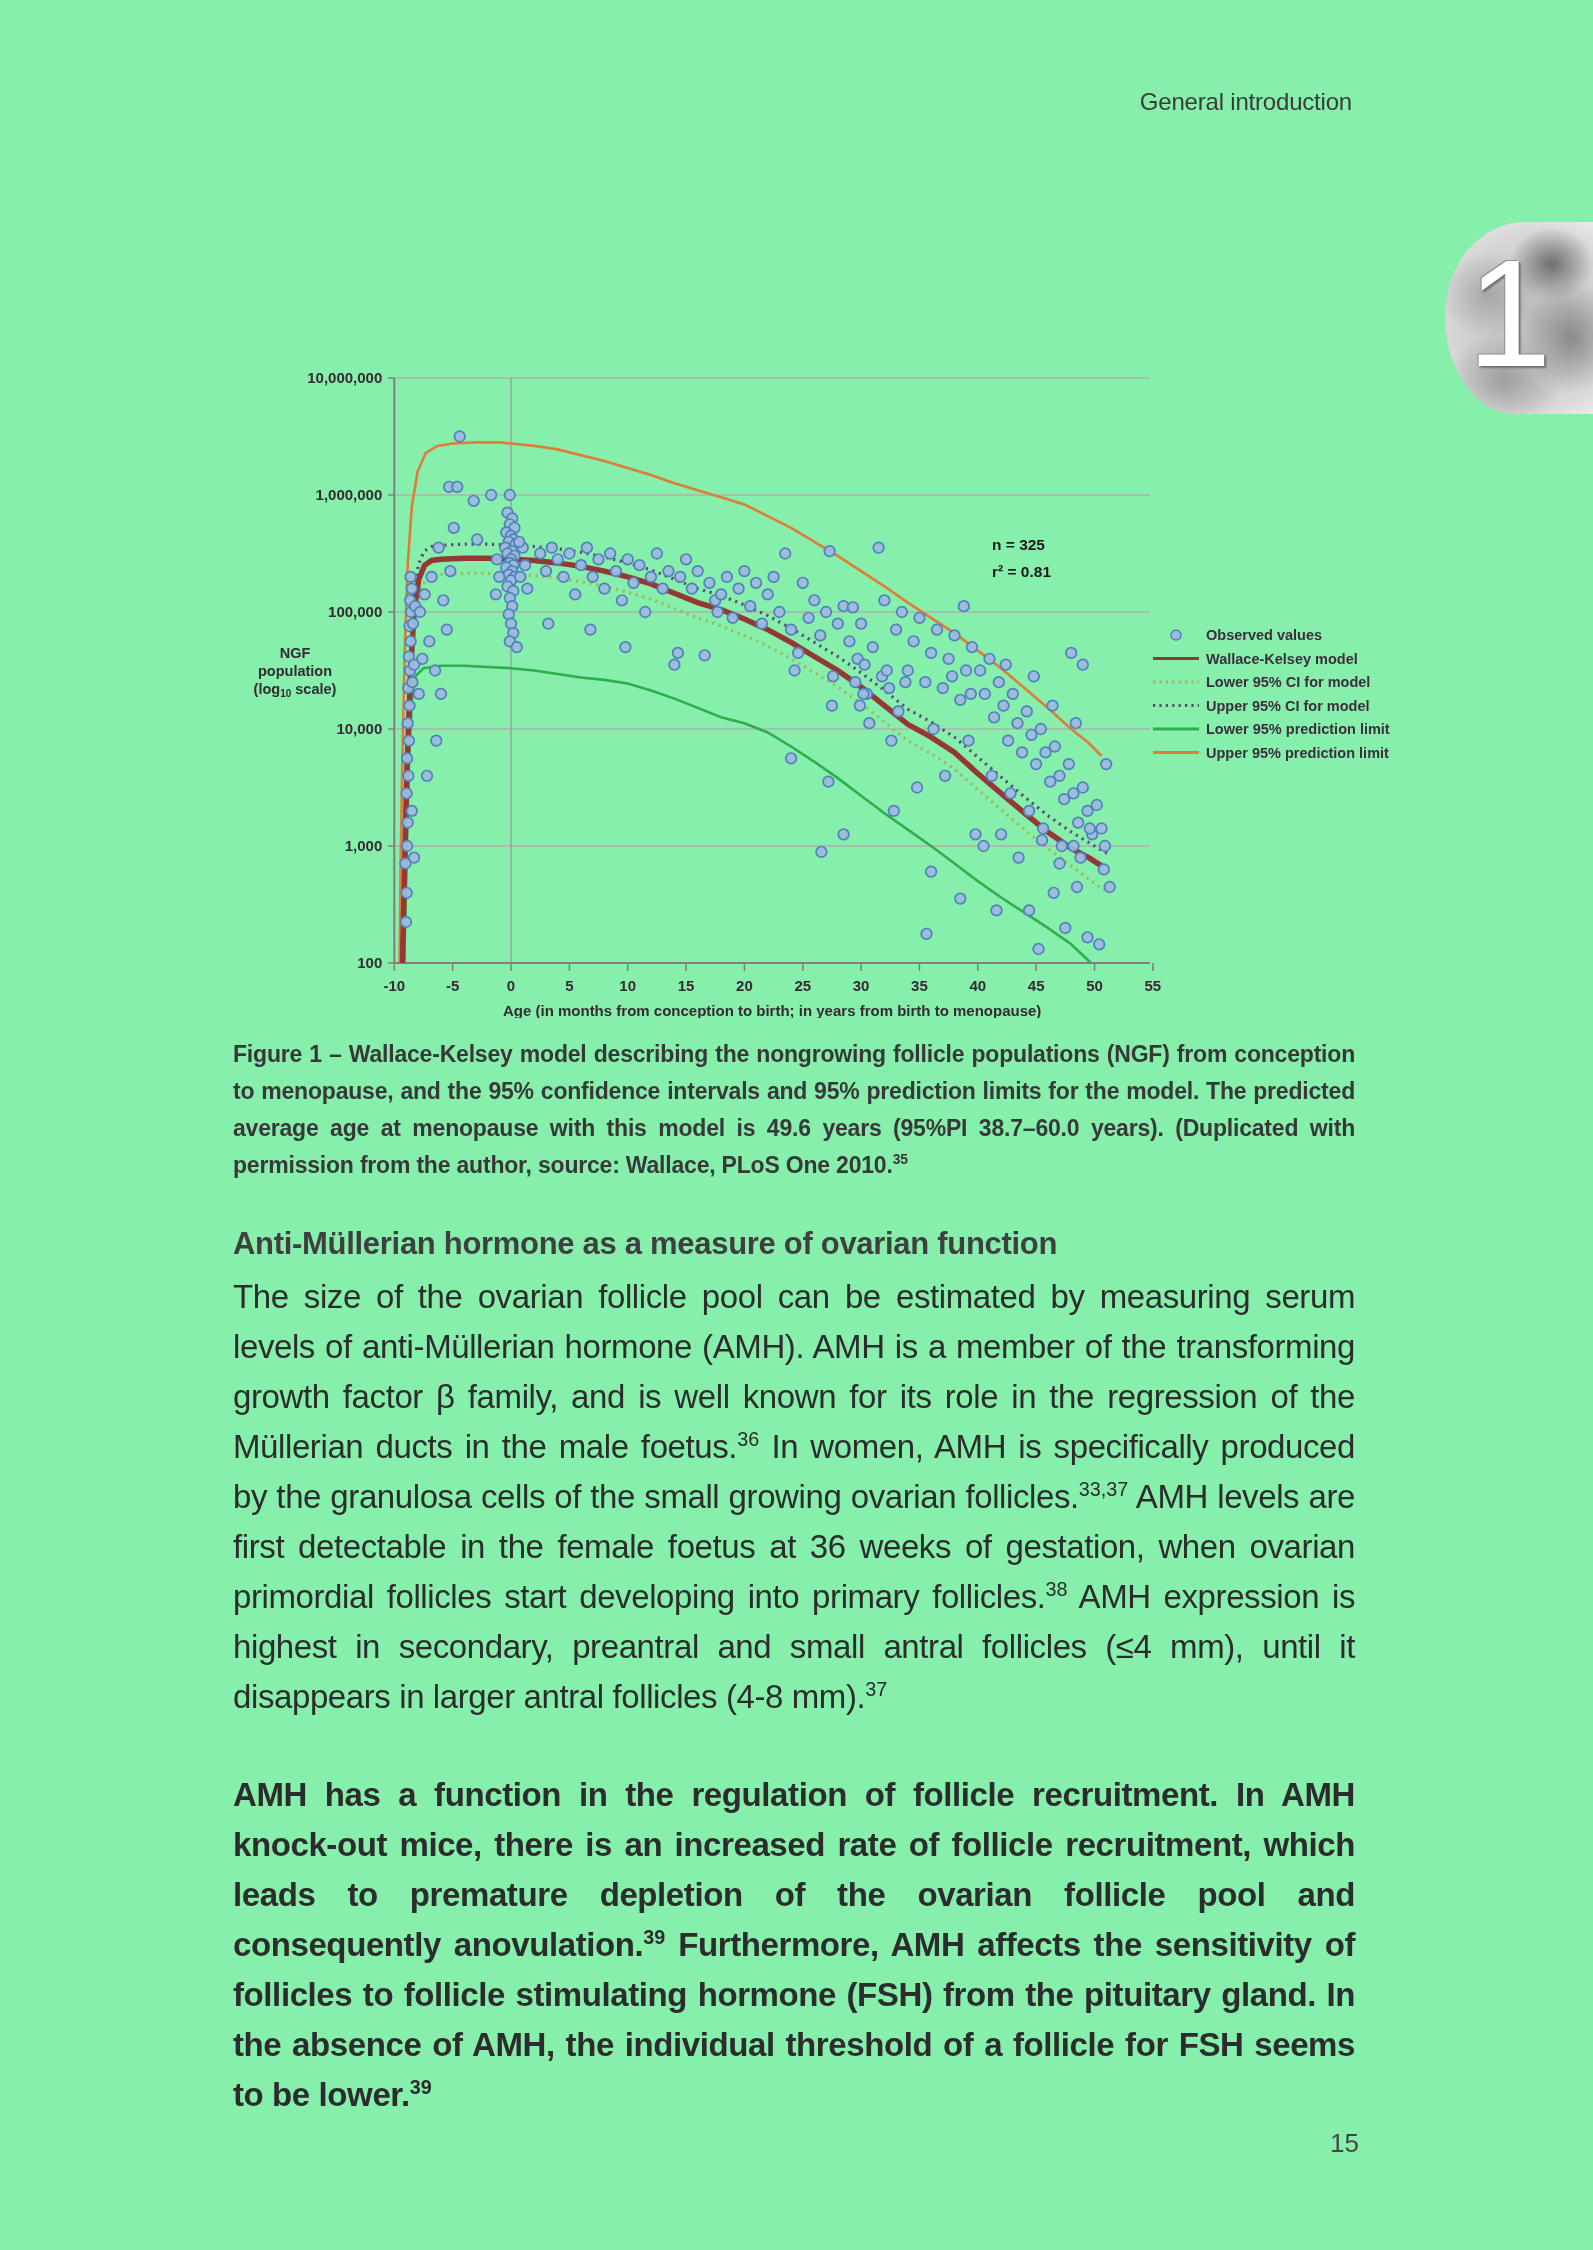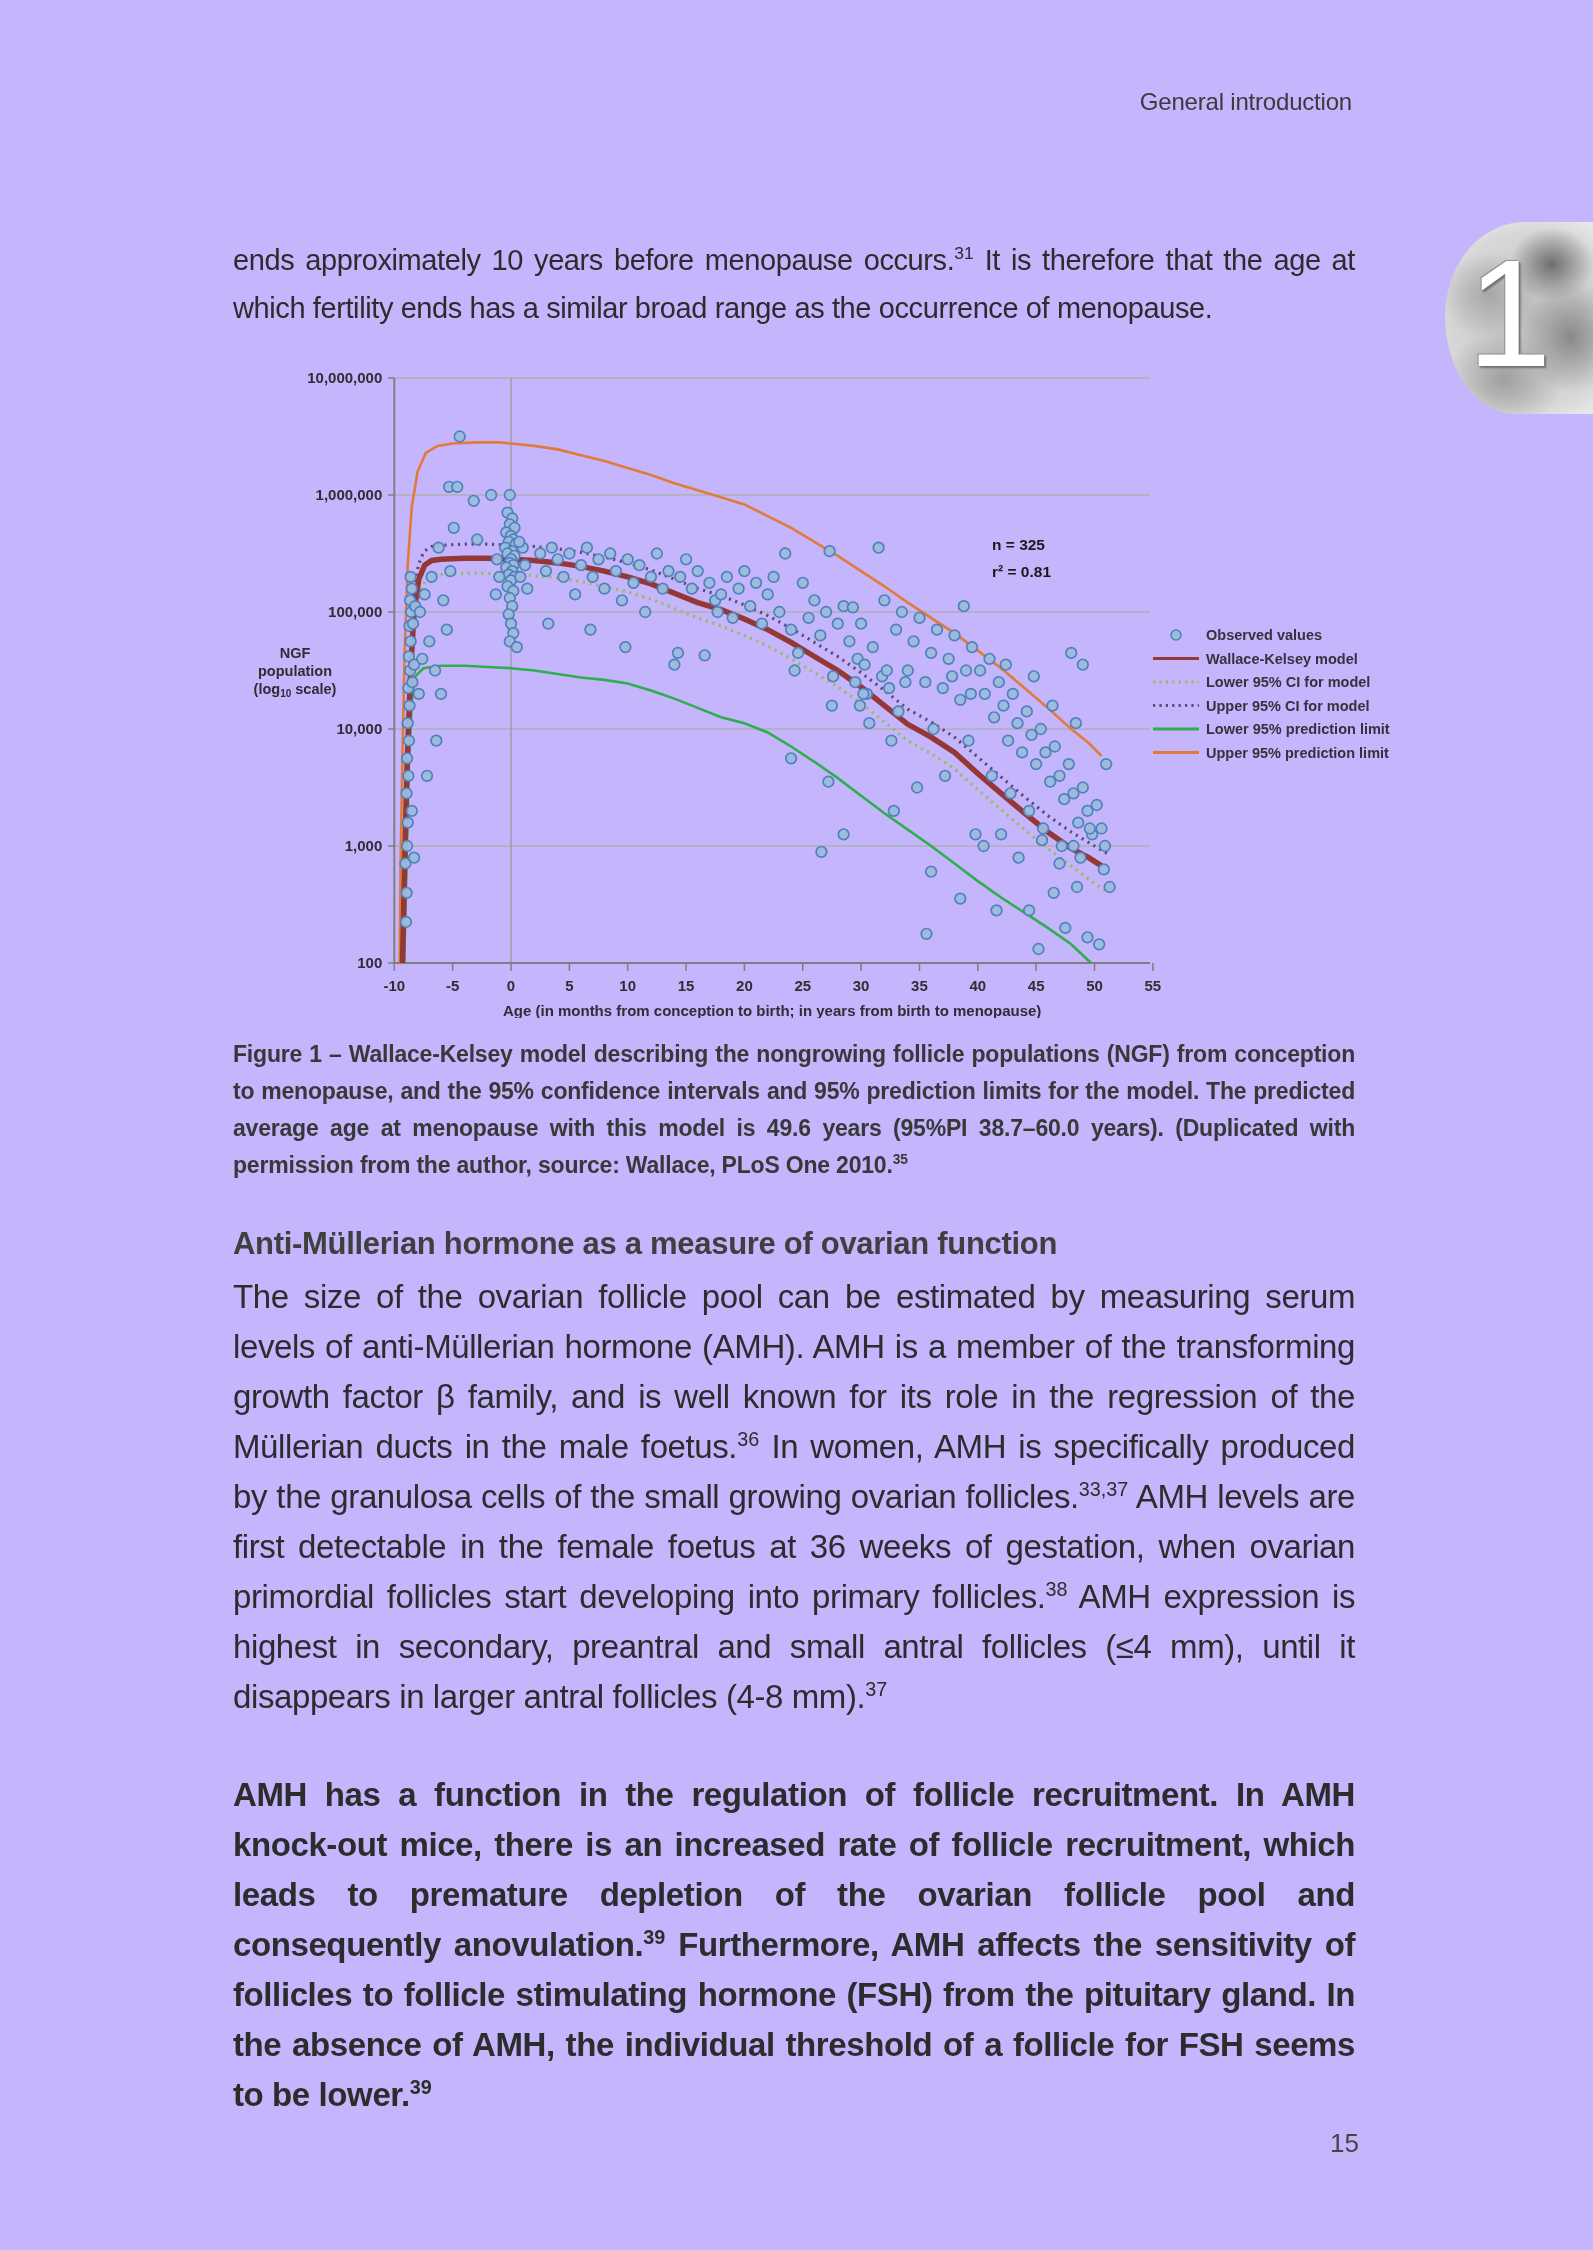--- a/index.html
+++ b/index.html
@@ -1,19 +1,19 @@
 <!DOCTYPE html>
 <html><head>
 <meta charset="utf-8">
 <style>
   html,body{margin:0;padding:0;background:#e8e8e8;}
   .page{
     position:relative;
     width:1593px;height:2250px;
-    background:#c4b5fd;
+    background:#86efac;
     font-family:"Liberation Sans",sans-serif;
     color:#2e2e2e;
     overflow:hidden;
   }
   .running-header{
     position:absolute;top:88px;right:241px;
     font-size:24px;color:#3b3b3b;letter-spacing:-0.2px;
   }
   .chapter-thumb{
     position:absolute;top:222px;right:0;width:148px;height:192px;
@@ -67,21 +67,20 @@
 <body>
 
 <div class="page">
 
   <div class="running-header">General introduction</div>
 
   <div class="chapter-thumb">
     <div class="numeral">1</div>
   </div>
 
-  <div class="intro">ends approximately 10 years before menopause occurs.<sup>31</sup> It is therefore that the age at which fertility ends has a similar broad range as the occurrence of menopause.</div>
 
   <div class="figure-wrap">
     <svg id="chart-svg" width="1185" height="650" viewBox="0 0 1185 650">
         <g>
           <line x1="144.3" y1="478" x2="900" y2="478" stroke="#b0b0b0" stroke-width="1.3"></line>
           <line x1="144.3" y1="361" x2="900" y2="361" stroke="#b0b0b0" stroke-width="1.3"></line>
           <line x1="144.3" y1="244" x2="900" y2="244" stroke="#b0b0b0" stroke-width="1.3"></line>
           <line x1="144.3" y1="127" x2="900" y2="127" stroke="#b0b0b0" stroke-width="1.3"></line>
           <line x1="144.3" y1="10" x2="900" y2="10" stroke="#b0b0b0" stroke-width="1.3"></line>
           <line x1="261" y1="10" x2="261" y2="595" stroke="#9a9a9a" stroke-width="1.3"></line>

